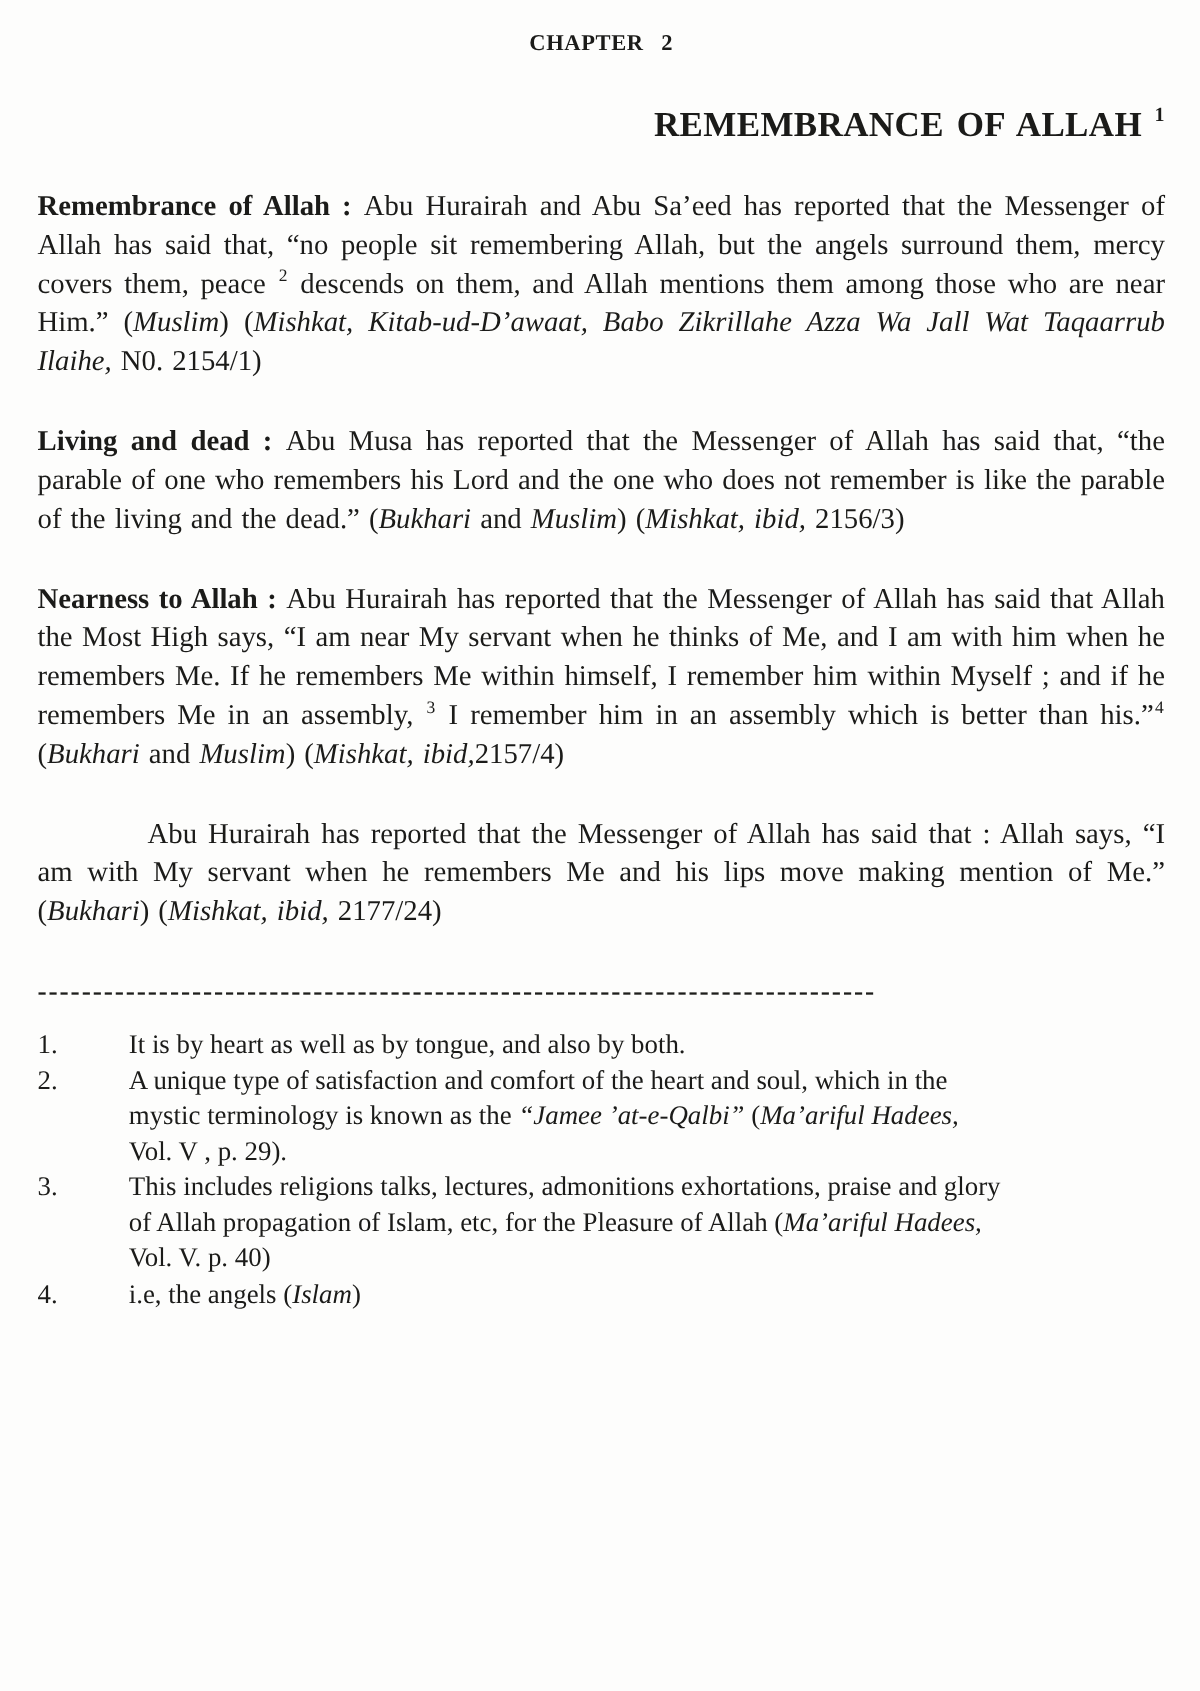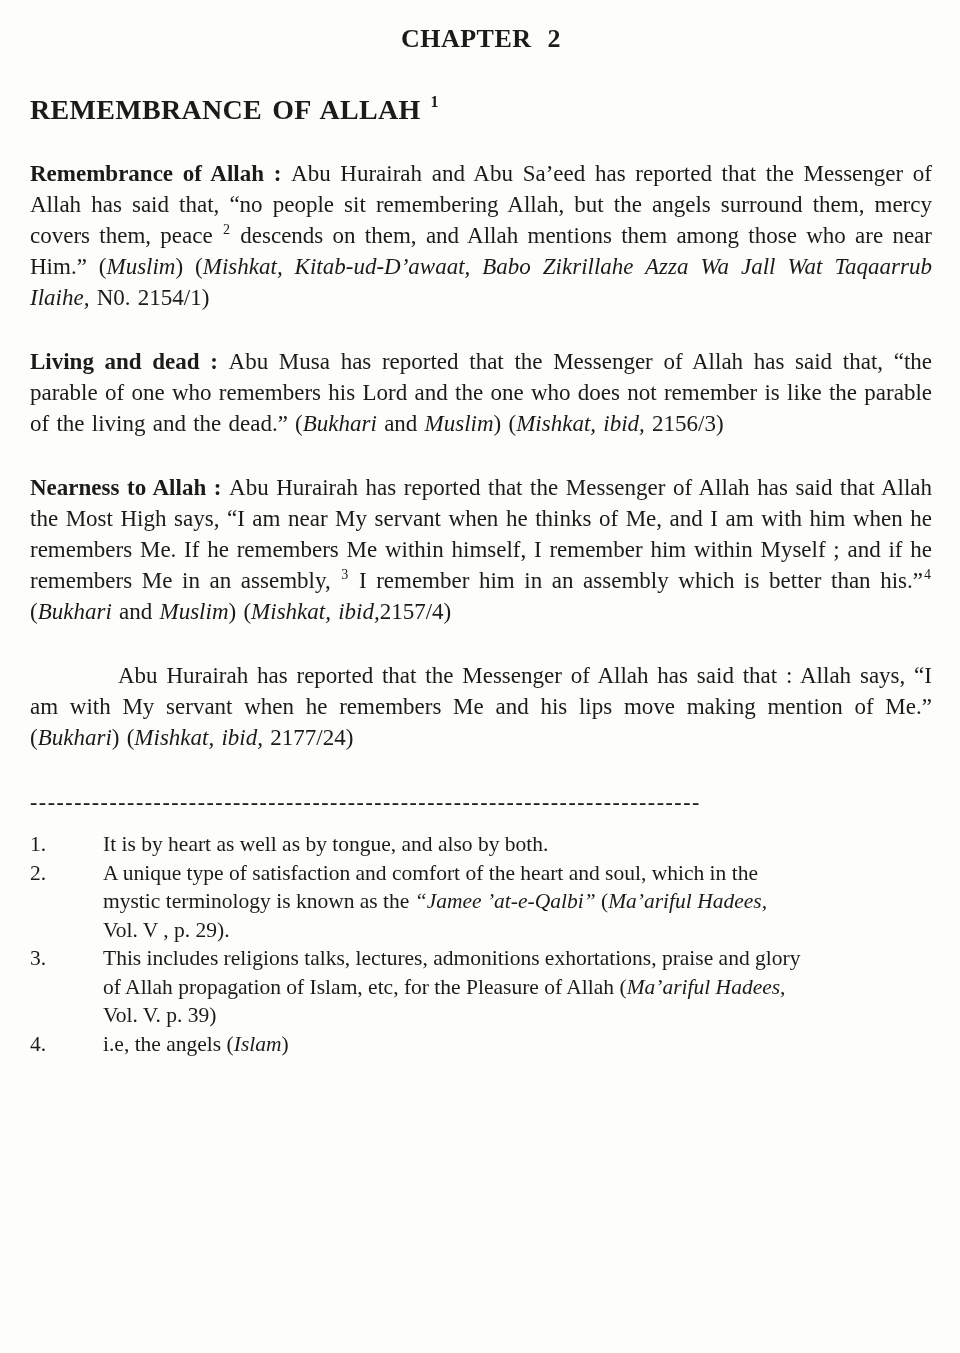--- a/index.html
+++ b/index.html
@@ -15,28 +15,28 @@
     margin: 0 auto;
     background: #fdfdfc;
     color: #1b1b19;
     font-family: "Liberation Serif", "DejaVu Serif", serif;
     padding: 22px 28px 0 30px;
     overflow: hidden;
   }
   .chapter-title {
     margin: 2px 0 0 0;
     text-align: center;
-    font-size: 26px;
+    font-size: 18px;
     font-weight: bold;
     letter-spacing: 0.5px;
     word-spacing: 9px;
   }
   .section-title {
     margin: 40px 0 0 0;
-    text-align: left;
+    text-align: right;
     font-size: 28px;
     font-weight: bold;
     letter-spacing: 0.3px;
     word-spacing: 3px;
   }
   .section-title sup {
     font-size: 16px;
     font-weight: bold;
     margin-left: 10px;
     position: relative;
@@ -115,21 +115,21 @@
       <div class="fn">
         <div class="fn-num">1.</div>
         <div class="fn-text"><span>It is by heart as well as by tongue, and also by both.</span></div>
       </div>
       <div class="fn">
         <div class="fn-num">2.</div>
         <div class="fn-text"><span>A unique type of satisfaction and comfort of the heart and soul, which in the mystic terminology is known as the </span><span class="italic">“Jamee ’at-e-Qalbi”</span><span> (</span><span class="italic">Ma’ariful Hadees,</span><span> Vol. V , p. 29).</span></div>
       </div>
       <div class="fn">
         <div class="fn-num">3.</div>
-        <div class="fn-text"><span>This includes religions talks, lectures, admonitions exhortations, praise and glory of Allah propagation of Islam, etc, for the Pleasure of Allah (</span><span class="italic">Ma’ariful Hadees,</span><span> Vol. V. p. 39)</span></div>
+        <div class="fn-text"><span>This includes religions talks, lectures, admonitions exhortations, praise and glory of Allah propagation of Islam, etc, for the Pleasure of Allah (</span><span class="italic">Ma’ariful Hadees,</span><span> Vol. V. p. 40)</span></div>
       </div>
       <div class="fn">
         <div class="fn-num">4.</div>
         <div class="fn-text"><span>i.e,  the angels (</span><span class="italic">Islam</span><span>)</span></div>
       </div>
     </div>
 
 </div>
 
 </body></html>

